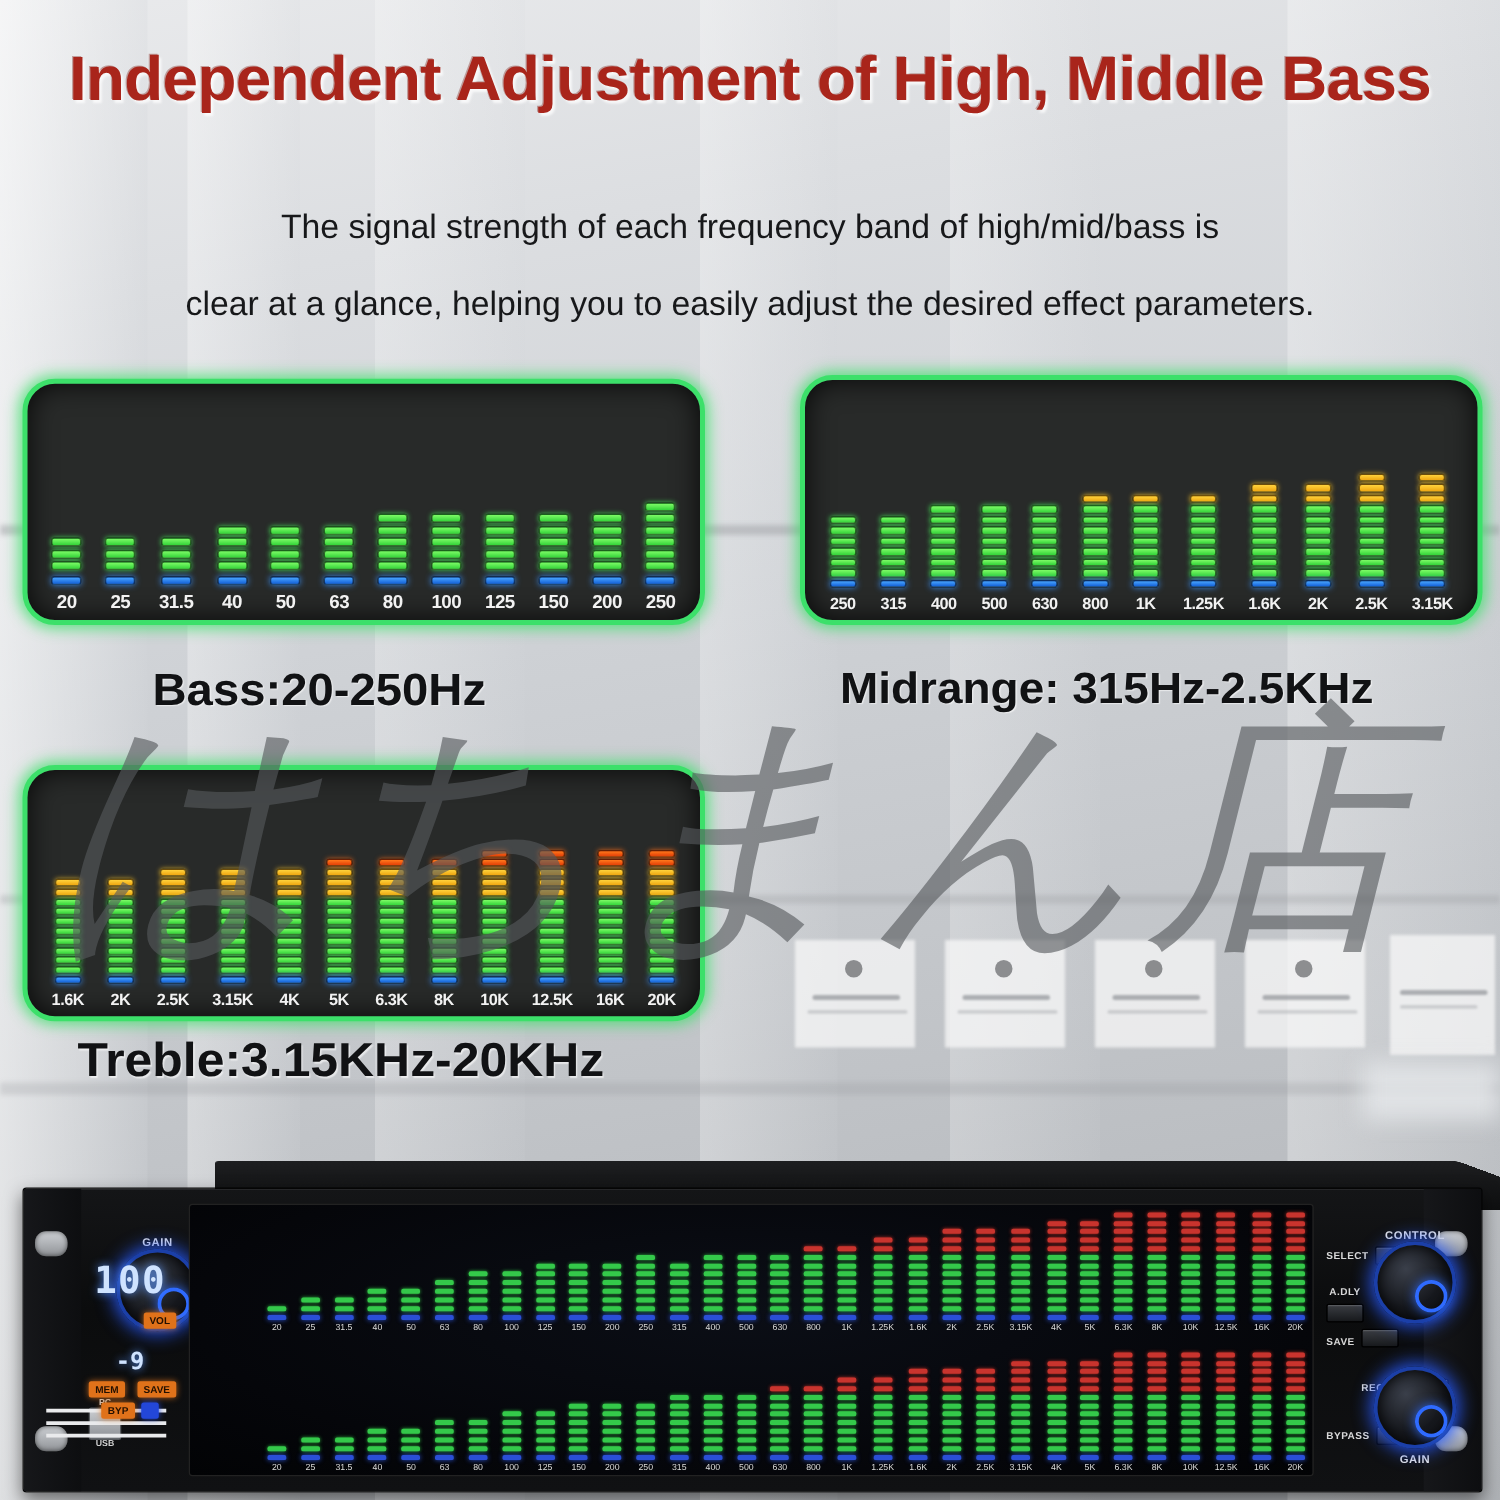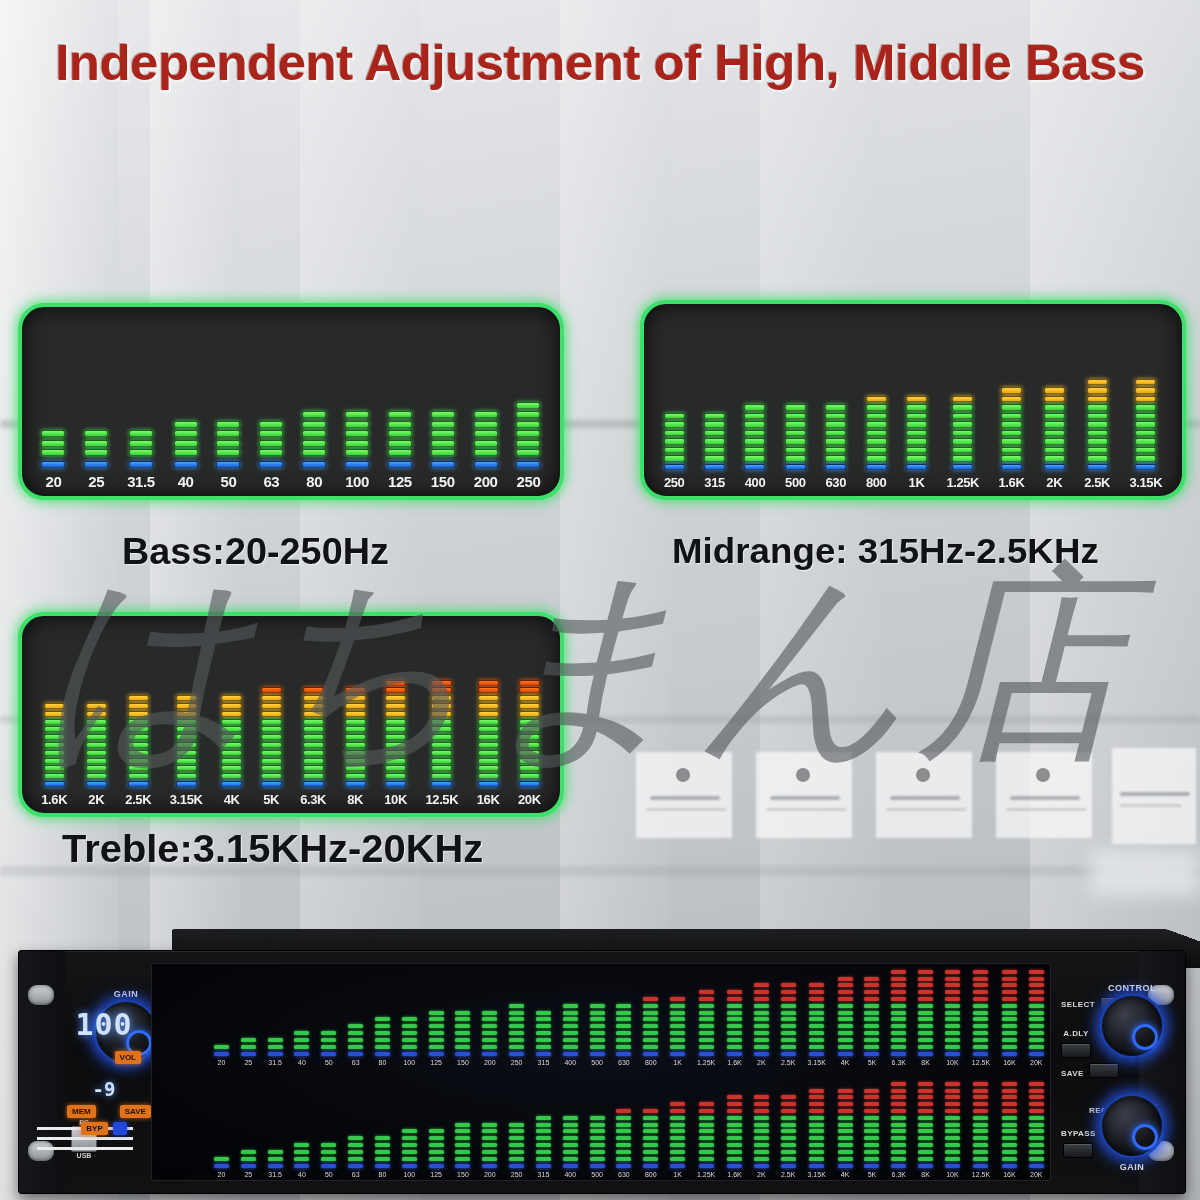--- a/index.html
+++ b/index.html
@@ -122,21 +122,21 @@
   
   #readout { position:absolute; left:48px; top:56px; width:74px; text-align:center; }
   #ro-num { color:#cfe3ff; font-family:"DejaVu Sans Mono", monospace; font-size:30px; font-weight:bold;
             letter-spacing:1px; text-shadow:0 0 8px rgba(90,150,255,.95); }
   #ro-num2 { color:#cfe3ff; font-family:"DejaVu Sans Mono", monospace; font-size:19px; font-weight:bold;
              text-shadow:0 0 7px rgba(90,150,255,.95); margin-top:14px; }
   .badge { display:inline-block; background:#e0721a; color:#241000; font-size:8px; font-weight:bold;
            padding:2px 5px; border-radius:2px; box-shadow:0 0 5px rgba(230,120,30,.8); }
   .badge.blue { background:#2347d8; color:#cfe0ff; box-shadow:0 0 5px rgba(40,80,230,.9); }
   #ro-badges1 { margin-top:4px;text-align:right; }
-  #ro-badges2 { margin-top:5px; display:flex; gap:24px; justify-content:flex-start; }
+  #ro-badges2 { margin-top:5px; display:flex; gap:10px; justify-content:flex-end; }
   #ro-badges3 { margin-top:4px; display:flex; gap:5px; justify-content:center; }
 
   
   .knob-wrap { position:absolute; text-align:center; }
   .knob {
     width:66px; height:66px; border-radius:50%;
     background: radial-gradient(circle at 38% 32%, #3a3f4a 0%, #16181d 55%, #0a0b0e 100%);
     border:3px solid #1b3fa8;
     box-shadow: 0 0 14px 3px rgba(40,90,255,.85), inset 0 0 10px rgba(0,0,0,.9);
     position:relative;
@@ -192,20 +192,22 @@
   <div class="bd-line" style="left:886px;top:808px;width:80px;height:3px;opacity:.5;"></div>
   <div class="bd-line" style="left:1006px;top:808px;width:80px;height:3px;opacity:.5;"></div>
   <div class="bd-card" style="left:1112px;top:748px;width:84px;height:96px;"></div>
   <div class="bd-line" style="left:1120px;top:792px;width:70px;height:4px;"></div>
   <div class="bd-line" style="left:1120px;top:804px;width:62px;height:3px;opacity:.5;"></div>
   <div class="bd-soft" style="left:1090px;top:850px;width:110px;height:46px;background:rgba(230,232,235,.8);"></div>
 </div>
 
 <div id="title">Independent Adjustment of High, Middle Bass</div>
 <div id="subtitle">
+  <span class="l1">The signal strength of each frequency band of high/mid/bass is</span>
+  <span class="l2">clear at a glance, helping you to easily adjust the desired effect parameters.</span>
 </div>
 
 <div id="panel-bass" class="led-panel">
   <div class="led-inner">
       <div class="band">
         <div class="seg-stack">
           <div class="seg b"></div>
           <div class="seg g"></div>
           <div class="seg g"></div>
           <div class="seg g"></div>
@@ -1630,21 +1632,21 @@
       <span class="hw-btn-key"></span>
     </div>
     <div class="hw-btn" style="left:1042px;top:112px;align-items:flex-end;">
       <span class="hw-btn-label">SAVE</span>
       <span class="hw-btn-key"></span>
     </div>
     <div class="hw-btn" style="left:1042px;top:152px;margin-left:28px;">
       <span class="hw-btn-label">RECALL</span>
       <span class="hw-btn-key"></span>
     </div>
-    <div class="hw-btn" style="left:1042px;top:178px;flex-direction:column;">
+    <div class="hw-btn" style="left:1042px;top:190px;">
       <span class="hw-btn-label">BYPASS</span>
       <span class="hw-btn-key"></span>
     </div>
 
     <div class="knob-wrap" style="left:1080px;top:32px;">
       <div class="knob-label">CONTROL</div>
       <div class="knob"></div>
     </div>
     <div class="knob-wrap" style="left:1080px;top:142px;">
       <div class="knob"></div>

